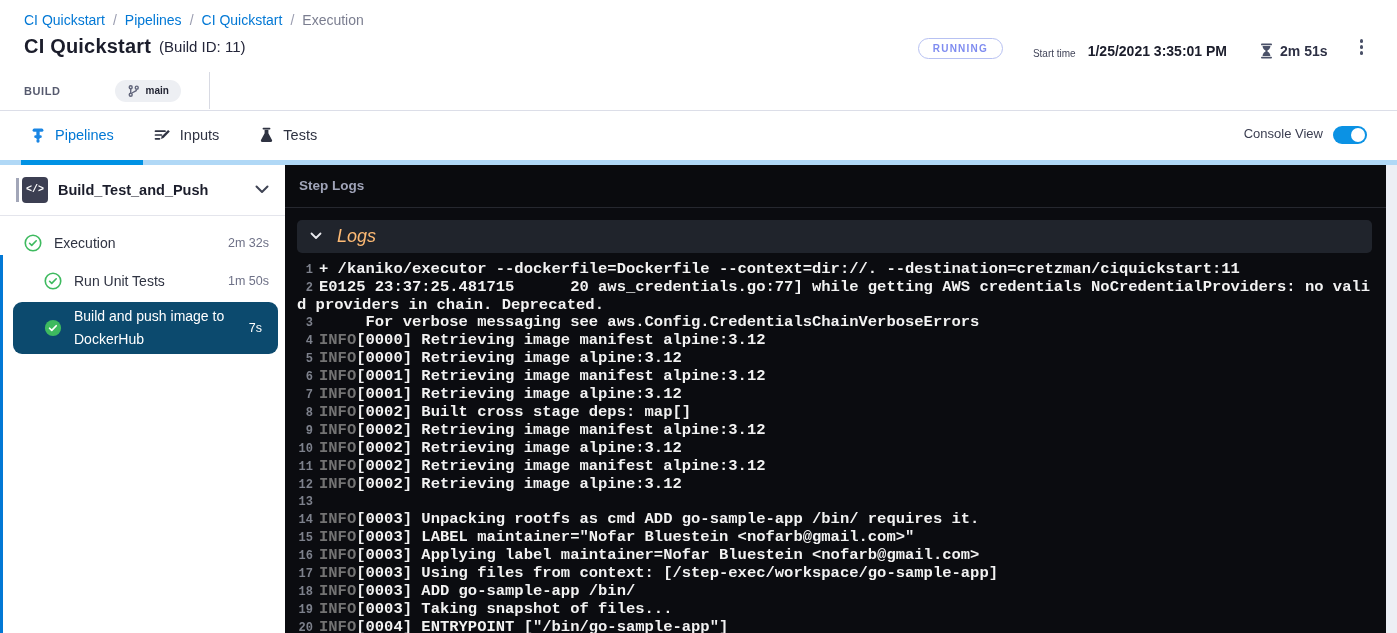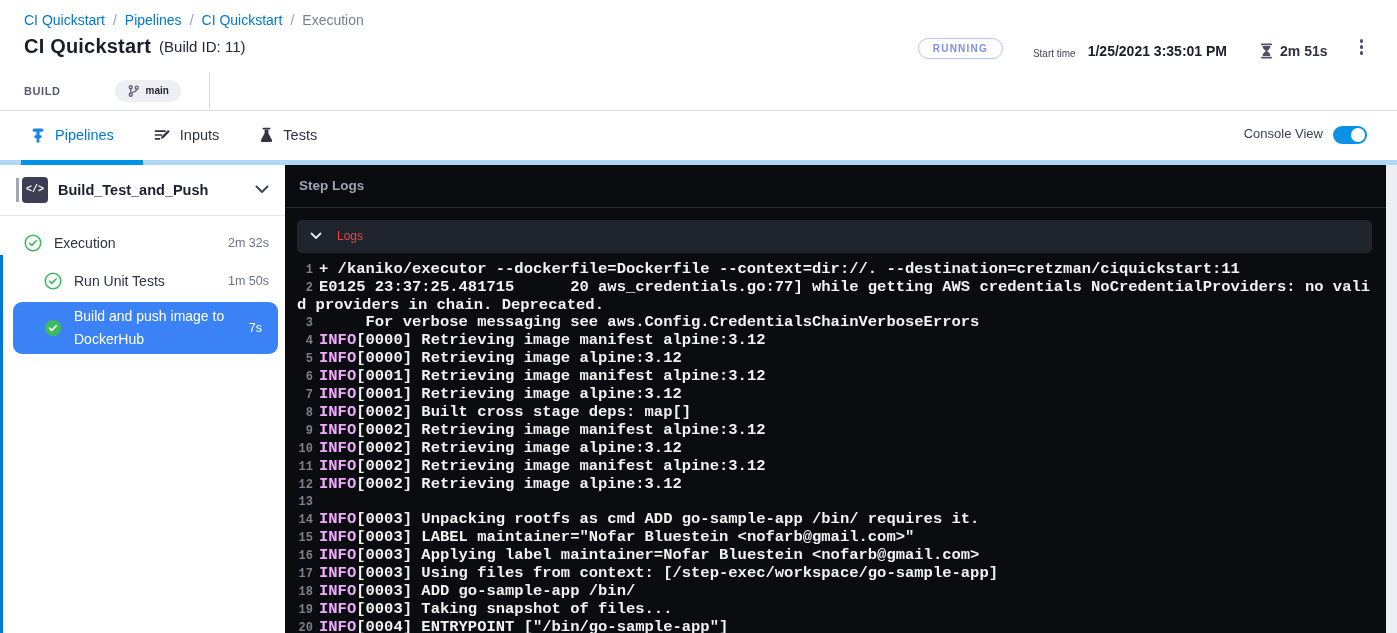--- a/index.html
+++ b/index.html
@@ -62,41 +62,41 @@
                font-family:"Liberation Mono",monospace; }
   .stage-name { font-size:14.5px; font-weight:bold; color:#1b1d2b; margin-left:10px; }
   .stage-chevron { margin-left:auto; }
   .steps { padding-top:8px; }
   .step-row { height:38px; display:flex; align-items:center; padding-right:16px; cursor:pointer; }
   .step-row .icon-box { flex:none; display:flex; }
   .step-row.root { padding-left:24px; }
   .step-row.child { padding-left:44px; }
   .step-label { font-size:14px; color:#2f3342; margin-left:12px; }
   .step-duration { margin-left:auto; font-size:12.5px; color:#6e7187; white-space:nowrap; padding-left:8px; }
-  .step-row.selected { background:#3b82f6; border-radius:9px; margin:2px 7px 0 13px;
+  .step-row.selected { background:#0c4a6e; border-radius:9px; margin:2px 7px 0 13px;
                        padding-left:31px; height:52px; }
   .step-row.selected .step-label { color:#fff; width:158px; line-height:1.6; }
   .step-row.selected .step-duration { color:#fff; }
 
   
   .log-section { width:1101px; flex:none; display:flex; flex-direction:column; background:#0b0c10; }
   .step-logs-title { height:43px; flex:none; background:#0a0b0e; border-bottom:1px solid #26282f;
                      display:flex; align-items:center; padding-left:14px;
                      font-size:13.5px; font-weight:bold; color:#a0a4b8; }
   .log-body { flex:1; padding:12px 14px 0 12px; overflow:hidden; }
   .logs-collapse { height:33px; background:#20242c; border-radius:5px; display:flex; align-items:center;
                    padding-left:13px; gap:15px; cursor:pointer; }
-  .logs-collapse .logs-label { font-size:12px; color:#ef4444; }
+  .logs-collapse .logs-label { font-size:18px; color:#fdba74;font-style:italic; }
   .log-lines { padding-top:8px; }
   .log-line { display:flex; align-items:baseline; white-space:pre; line-height:17px;
               font-family:"Liberation Mono","DejaVu Sans Mono",monospace; font-weight:bold; }
   .log-num { flex:none; width:16px; text-align:right; margin-right:6px; font-size:12px;
              color:#7d818c; font-weight:bold; }
   .log-text { font-size:15.5px; color:#f2f2f2; }
-  .log-text .info { color:#f0abfc; }
+  .log-text .info { color:#737373; }
 
   .right-gutter { width:11px; flex:none; background:#edeff5; }
   svg { display:block; }
 </style>
 </head>
 <body>
 
 <div class="app">
 
   <div class="page-header">

